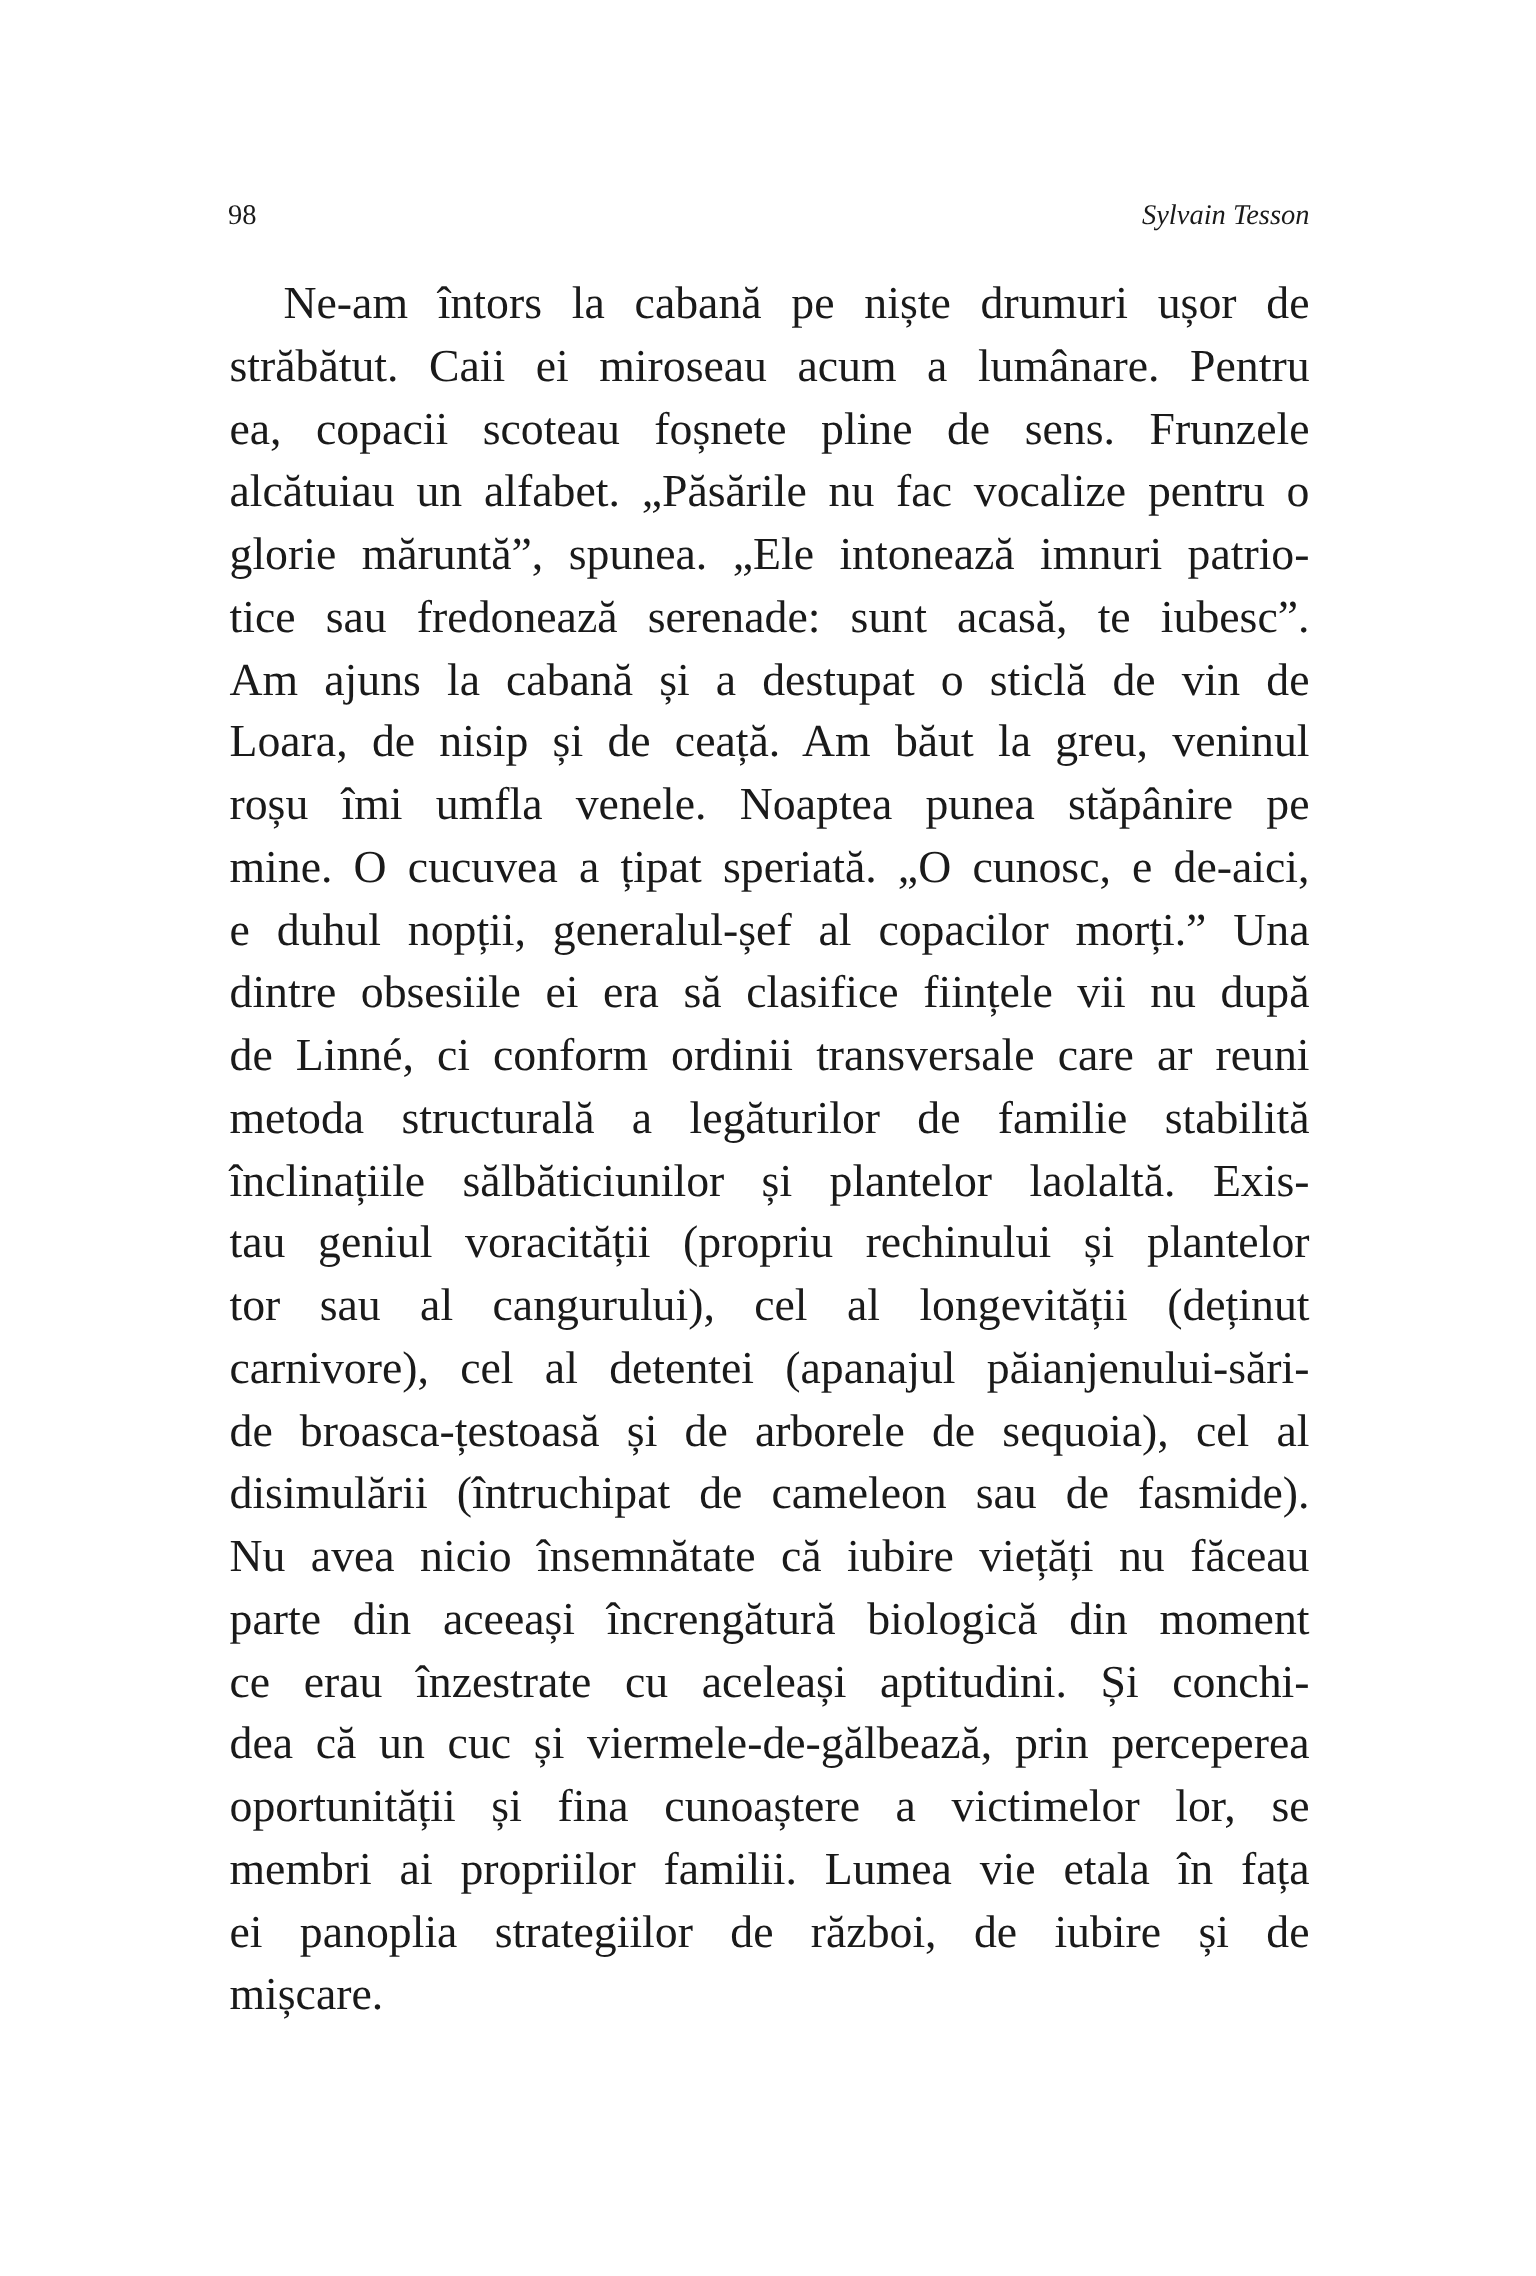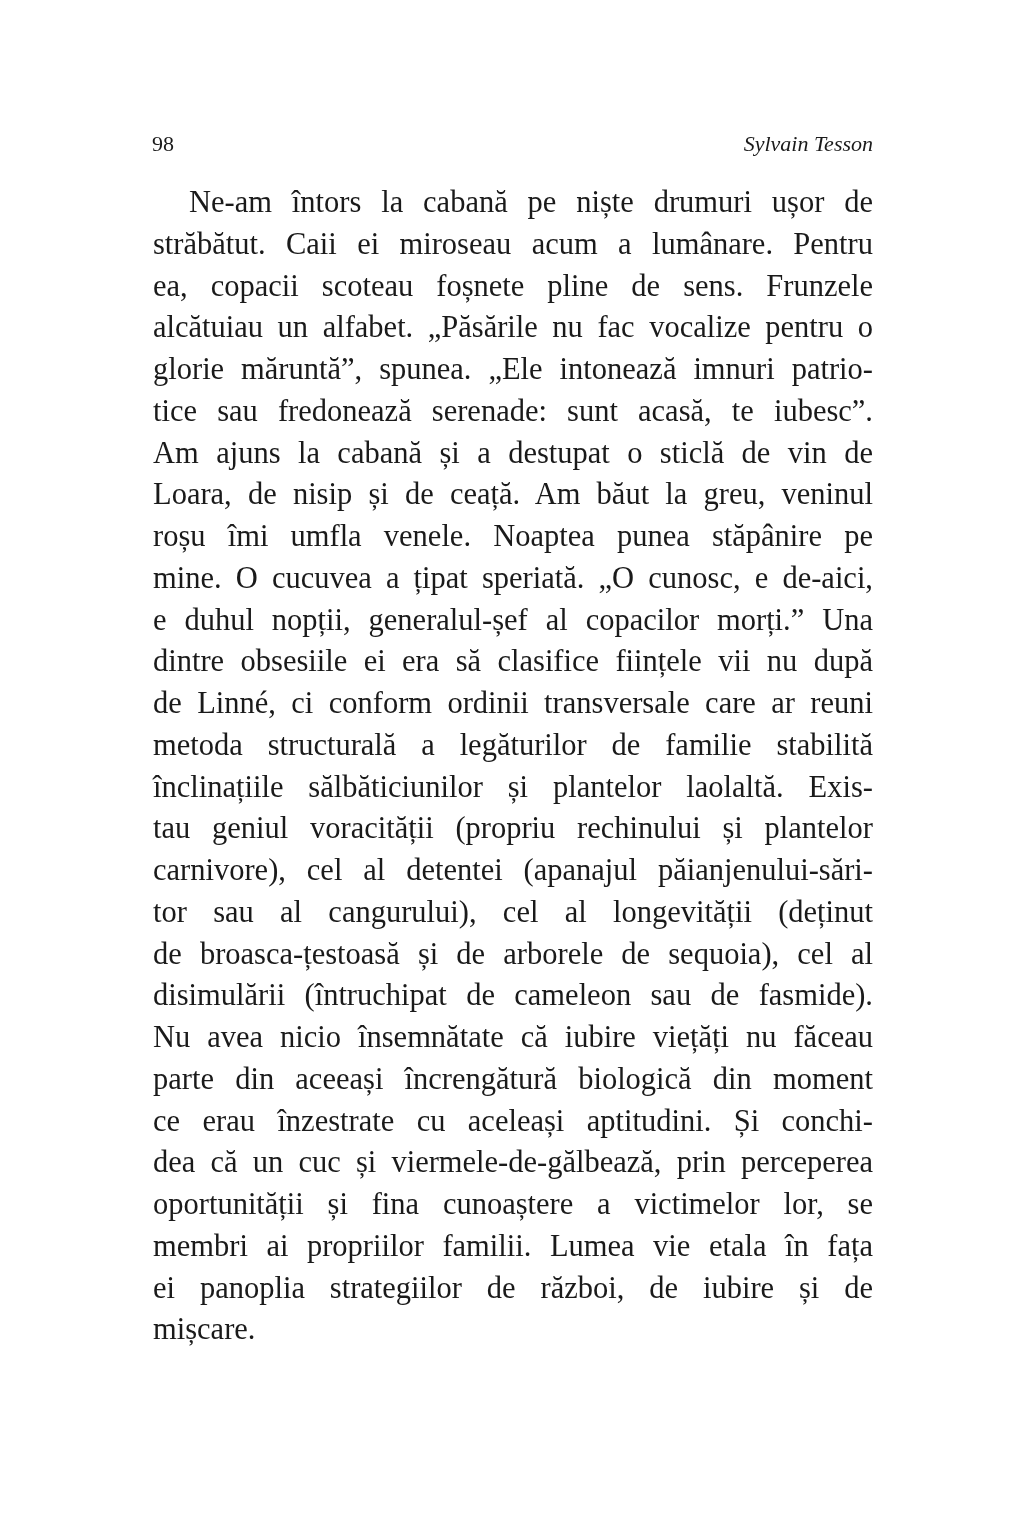--- a/index.html
+++ b/index.html
@@ -14,21 +14,21 @@
       overflow: hidden;
       color: #1a1a1a;
       font-family: "Liberation Serif", "DejaVu Serif", serif;
     }
     .page-header {
       position: absolute;
       top: 128px;
       left: 152px;
       width: 721px;
       height: 32px;
-      font-size: 22px;
+      font-size: 19px;
       line-height: 32px;
     }
     .page-number {
       position: absolute;
       left: 0;
       top: 0;
     }
     .running-head {
       position: absolute;
       right: 0;
@@ -77,22 +77,22 @@
   <span class="line">Am ajuns la cabană și a destupat o sticlă de vin de</span>
   <span class="line">Loara, de nisip și de ceață. Am băut la greu, veninul</span>
   <span class="line">roșu îmi umfla venele. Noaptea punea stăpânire pe</span>
   <span class="line">mine. O cucuvea a țipat speriată. „O cunosc, e de-aici,</span>
   <span class="line">e duhul nopții, generalul-șef al copacilor morți.” Una</span>
   <span class="line">dintre obsesiile ei era să clasifice ființele vii nu după</span>
   <span class="line">de Linné, ci conform ordinii transversale care ar reuni</span>
   <span class="line">metoda structurală a legăturilor de familie stabilită</span>
   <span class="line">înclinațiile sălbăticiunilor și plantelor laolaltă. Exis-</span>
   <span class="line">tau geniul voracității (propriu rechinului și plantelor</span>
+  <span class="line">tor sau al cangurului), cel al longevității (deținut</span>
   <span class="line">carnivore), cel al detentei (apanajul păianjenului-sări-</span>
-  <span class="line">tor sau al cangurului), cel al longevității (deținut</span>
   <span class="line">de broasca-țestoasă și de arborele de sequoia), cel al</span>
   <span class="line">disimulării (întruchipat de cameleon sau de fasmide).</span>
   <span class="line">Nu avea nicio însemnătate că iubire viețăți nu făceau</span>
   <span class="line">parte din aceeași încrengătură biologică din moment</span>
   <span class="line">ce erau înzestrate cu aceleași aptitudini. Și conchi-</span>
   <span class="line">dea că un cuc și viermele-de-gălbează, prin perceperea</span>
   <span class="line">oportunității și fina cunoaștere a victimelor lor, se</span>
   <span class="line">membri ai propriilor familii. Lumea vie etala în fața</span>
   <span class="line">ei panoplia strategiilor de război, de iubire și de</span>
   <span class="line last">mișcare.</span>

